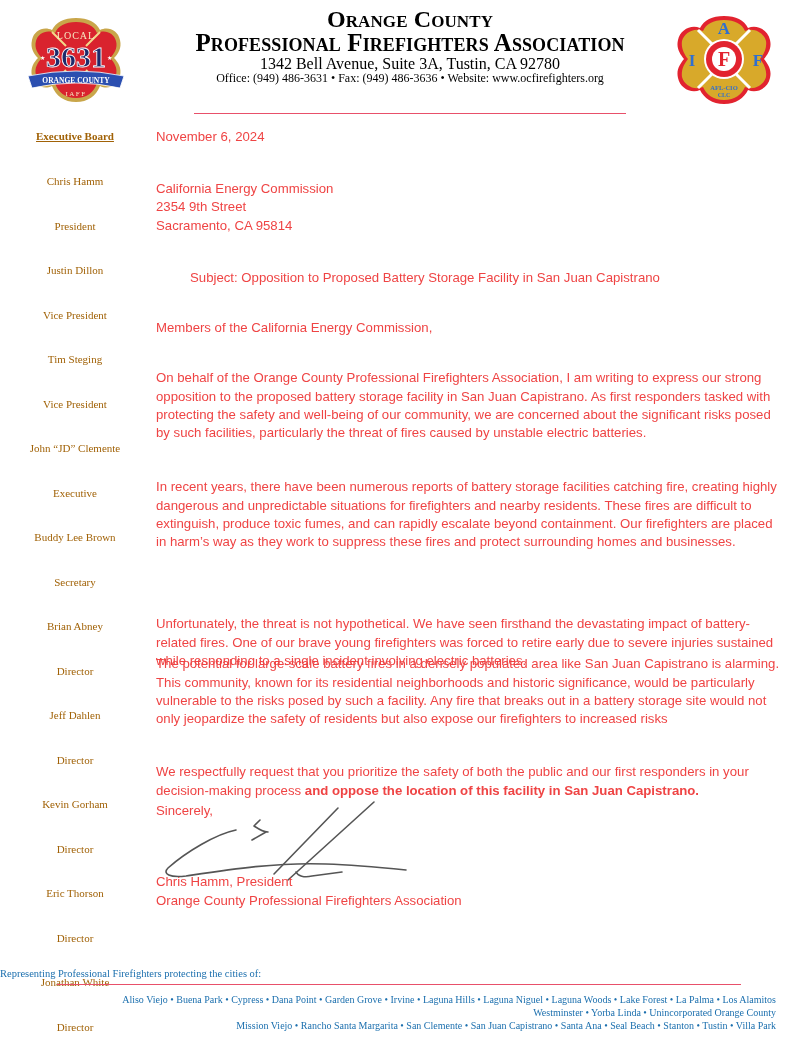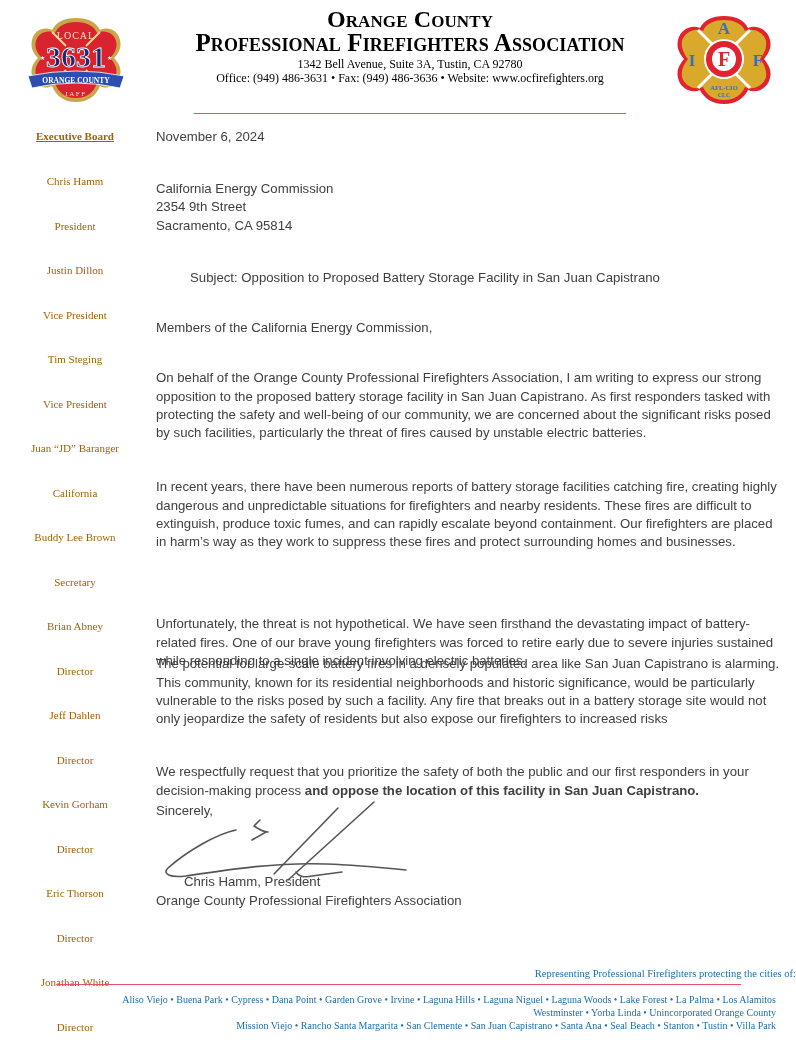--- a/index.html
+++ b/index.html
@@ -5,47 +5,47 @@
     html, body { margin: 0; padding: 0; background: #ffffff; }
     body { width: 796px; height: 1044px; position: relative; overflow: hidden; }
     .page { position: absolute; left: 0; top: 0; width: 796px; height: 1044px; background: #fff; }
 
     
     .logo-left { position: absolute; left: 22px; top: 12px; width: 108px; height: 96px; }
     .logo-right { position: absolute; left: 670px; top: 12px; width: 108px; height: 96px; }
     .header { position: absolute; left: 180px; top: 8px; width: 460px; text-align: center; color: #000; }
     .org-line { font-family: "Liberation Serif", "DejaVu Serif", serif; font-weight: bold; font-variant: small-caps; font-size: 25px; line-height: 23px; letter-spacing: 0.1px; }
     .org-line.l1 { font-size: 24px; }
-    .addr { font-family: "Liberation Serif", "DejaVu Serif", serif; font-size: 12px; line-height: 14px; margin-top: 3px; }
+    .addr { font-family: "Liberation Serif", "DejaVu Serif", serif; font-size: 16px; line-height: 14px; margin-top: 3px; }
     .addr2 { font-family: "Liberation Serif", "DejaVu Serif", serif; font-size: 12px; line-height: 14px; }
     .header-rule { position: absolute; left: 194px; top: 113px; width: 432px; height: 1px; background: #e8506a; }
 
     
     .sidebar { position: absolute; left: 14px; top: 129px; width: 122px; text-align: center; color: #a16207; font-family: "Liberation Serif", "DejaVu Serif", serif; }
     .sb-title { font-size: 11px; font-weight: bold; text-decoration: underline; margin-bottom: 8px; line-height: 14px; }
     .sb-member { margin-bottom: 7px; }
     .sb-name, .sb-role { font-size: 11px; line-height: 12.5px; display: block; margin-top: 32px; }
     .date { position: absolute; left: 156px; top: 128px; }
     .recipient { position: absolute; left: 156px; top: 180px; }
     .subject { position: absolute; left: 190px; top: 269px; }
     .salutation { position: absolute; left: 156px; top: 319px; }
     .para { position: absolute; left: 156px; width: 630px; }
     .p1 { top: 356px; }
     .p2 { top: 465px; }
     .p3 { top: 602px; }
     .p4 { top: 642px; }
     .p5 { top: 750px; }
     .closing { position: absolute; left: 156px; top: 802px; }
-    .sig-name { position: absolute; left: 156px; top: 873px; margin-left: 28px; }
+    .sig-name { position: absolute; left: 156px; top: 873px; }
     .sig-org { position: absolute; left: 156px; top: 892px; }
     .signature { position: absolute; left: 156px; top: 796px; width: 260px; height: 100px; }
-    .txt { font-family: "Liberation Sans", "DejaVu Sans", sans-serif; font-size: 13.2px; line-height: 18.4px; color: #404040; }
+    .txt { font-family: "Liberation Sans", "DejaVu Sans", sans-serif; font-size: 13.2px; line-height: 18.4px; color: #ef4444; }
 
     
-    .footer-title { position: absolute; left: 0; top: 968px; width: 796px; text-align: right; color: #1b6fae; font-family: "Liberation Serif", "DejaVu Serif", serif; font-size: 10.5px; }
+    .footer-title { position: absolute; left: 0; top: 968px; width: 796px; text-align: left; color: #1b6fae; font-family: "Liberation Serif", "DejaVu Serif", serif; font-size: 10.5px; }
     .footer-rule { position: absolute; left: 57px; top: 984px; width: 684px; height: 1px; background: #e8506a; }
     .footer-cities { position: absolute; left: 20px; top: 993px; width: 756px; text-align: right; color: #1b6fae; font-family: "Liberation Serif", "DejaVu Serif", serif; font-size: 10px; line-height: 13px; }
   </style>
 </head>
 <body>
 
 <div class="page">
 
   <div class="logo-left">
     <svg width="108" height="96" viewBox="0 0 108 96">
@@ -98,22 +98,22 @@
     </div>
     <div class="sb-member">
       <span class="sb-name">Justin Dillon</span>
       <span class="sb-role">Vice President</span>
     </div>
     <div class="sb-member">
       <span class="sb-name">Tim Steging</span>
       <span class="sb-role">Vice President</span>
     </div>
     <div class="sb-member">
-      <span class="sb-name">Juan “JD” Baranger</span>
-      <span class="sb-role">California</span>
+      <span class="sb-name">John “JD” Clemente</span>
+      <span class="sb-role">Executive</span>
     </div>
     <div class="sb-member">
       <span class="sb-name">Buddy Lee Brown</span>
       <span class="sb-role">Secretary</span>
     </div>
     <div class="sb-member">
       <span class="sb-name">Brian Abney</span>
       <span class="sb-role">Director</span>
     </div>
     <div class="sb-member">

